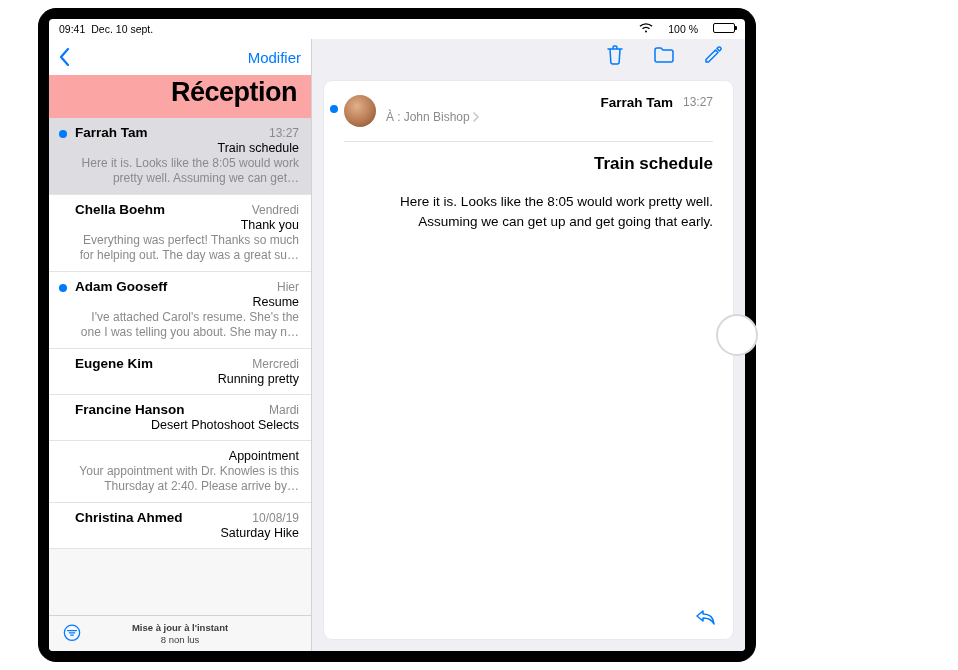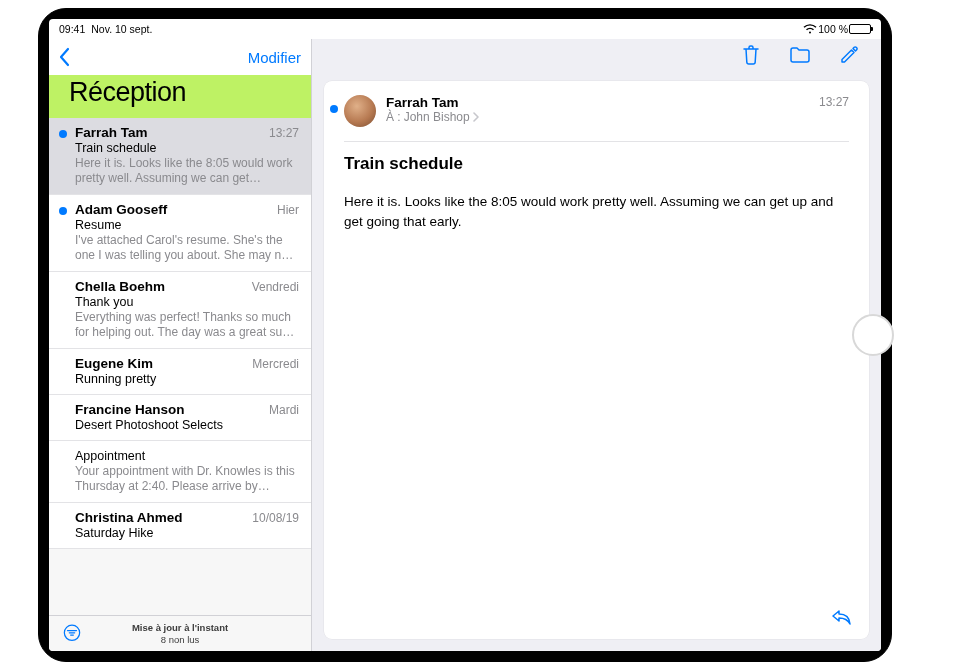--- a/index.html
+++ b/index.html
@@ -13,24 +13,24 @@
       background: #fff;
       width: 958px;
       height: 670px;
       position: relative;
       overflow: hidden;
     }
     .device-frame {
       position: absolute;
       left: 38px;
       top: 8px;
-      width: 854px;
+      width: 718px;
       height: 654px;
       border: 1px solid #000;
-      border-radius: 28px;
+      border-radius: 18px;
       background: #000;
       padding: 10px;
     }
     .screen {
       width: 100%;
       height: 100%;
       border-radius: 4px;
       background: #fff;
       overflow: hidden;
       display: flex;
@@ -62,21 +62,21 @@
     .status-bar {
       height: 20px;
       display: flex;
       align-items: center;
       justify-content: space-between;
       padding: 0 10px;
       font-size: 10.5px;
       color: #000;
     }
     .status-left { display: flex; gap: 6px; }
-    .status-right { display: flex; gap: 1px; align-items: center; }
+    .status-right { display: flex; gap: 15px; align-items: flex-start; }
     .status-icon svg { display: block; }
     .battery {
       width: 22px;
       height: 10px;
       border: 1px solid #000;
       border-radius: 2px;
       position: relative;
     }
     .battery::after {
       content: "";
@@ -93,20 +93,21 @@
       width: 100%;
       height: 100%;
       border-radius: 1px;
     }
 
     
     .content {
       flex: 1;
       display: flex;
       overflow: hidden;
+      text-align: right;
     }
     .sidebar {
       width: 263px;
       border-right: 1px solid #d1d1d6;
       display: flex;
       flex-direction: column;
       background: #f7f7f7;
     }
     .sidebar-toolbar {
       height: 36px;
@@ -120,24 +121,24 @@
       display: flex;
       align-items: center;
       padding: 4px;
     }
     .modifier {
       color: #007aff;
       font-size: 15px;
     }
     .mailbox-title {
       font-size: 27px;
-      font-weight: 400;
+      font-weight: 700;
       padding: 2px 14px 10px 20px;
       letter-spacing: -0.5px;
-      background: #bef264;
+      background: #fca5a5;
     }
     .sidebar-top-white {
       background: #fff;
     }
 
     .messages {
       flex: 1;
       overflow: hidden;
     }
     .msg {
@@ -304,21 +305,21 @@
 <body>
 
 <div class="device-frame">
   <div class="camera-dot"></div>
 
   <div class="screen">
 
     <div class="status-bar">
       <div class="status-left">
         <span>09:41</span>
-        <span>Nov. 10 sept.</span>
+        <span>Dec. 10 sept.</span>
       </div>
       <div class="status-right">
         <span class="status-icon">
           <svg width="14" height="10" viewBox="0 0 14 10">
               <path d="M7 9.5a1 1 0 100-2 1 1 0 000 2zm-3-3.2a4.5 4.5 0 016 0l1-1a6 6 0 00-8 0zM1.5 3.8a8 8 0 0111 0l1-1a9.5 9.5 0 00-13 0z" fill="#000"></path>
             </svg>
         </span>
         <span>100 %</span>
         <span class="battery"><span class="battery-fill"></span></span>
       </div>
@@ -343,35 +344,35 @@
             <div class="msg selected">
               <span class="unread-dot"></span>
               <div class="msg-row">
                 <span class="msg-sender">Farrah Tam</span>
                 <span class="msg-date">13:27</span>
               </div>
               <div class="msg-subject">Train schedule</div>
               <div class="msg-preview">Here it is. Looks like the 8:05 would work pretty well. Assuming we can get…</div>
             </div>
             <div class="msg">
+              <div class="msg-row">
+                <span class="msg-sender">Chella Boehm</span>
+                <span class="msg-date">Vendredi</span>
+              </div>
+              <div class="msg-subject">Thank you</div>
+              <div class="msg-preview">Everything was perfect! Thanks so much for helping out. The day was a great su…</div>
+            </div>
+            <div class="msg">
               <span class="unread-dot"></span>
               <div class="msg-row">
                 <span class="msg-sender">Adam Gooseff</span>
                 <span class="msg-date">Hier</span>
               </div>
               <div class="msg-subject">Resume</div>
               <div class="msg-preview">I've attached Carol's resume. She's the one I was telling you about. She may n…</div>
-            </div>
-            <div class="msg">
-              <div class="msg-row">
-                <span class="msg-sender">Chella Boehm</span>
-                <span class="msg-date">Vendredi</span>
-              </div>
-              <div class="msg-subject">Thank you</div>
-              <div class="msg-preview">Everything was perfect! Thanks so much for helping out. The day was a great su…</div>
             </div>
             <div class="msg">
               <div class="msg-row">
                 <span class="msg-sender">Eugene Kim</span>
                 <span class="msg-date">Mercredi</span>
               </div>
               <div class="msg-subject">Running pretty</div>
             </div>
             <div class="msg">
               <div class="msg-row">

